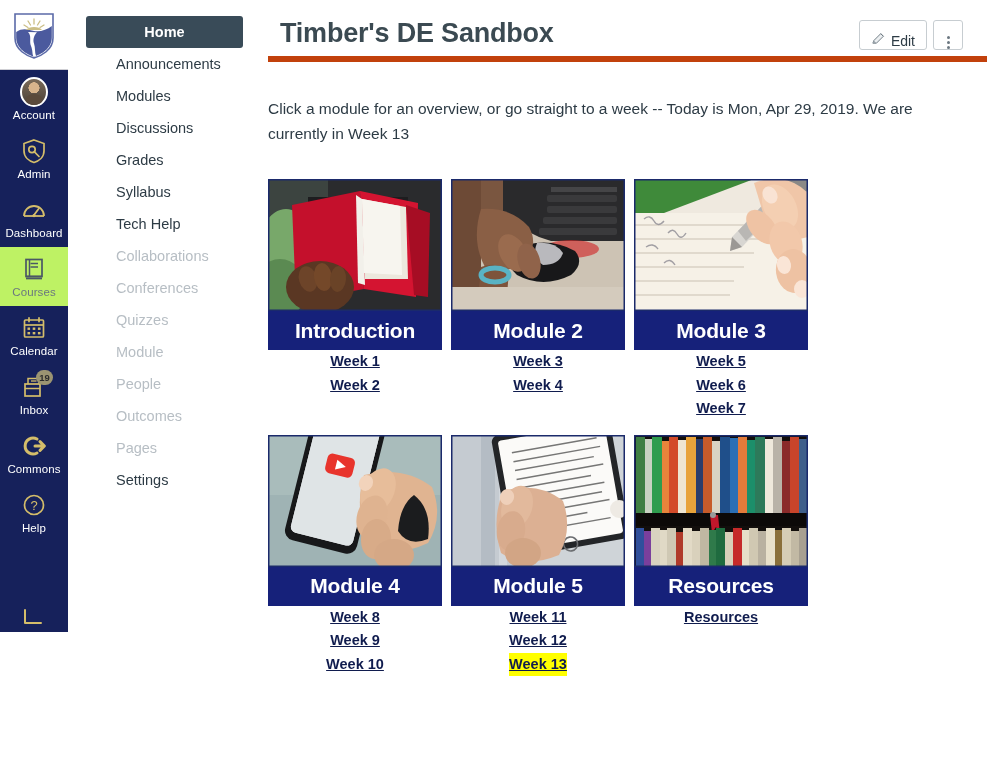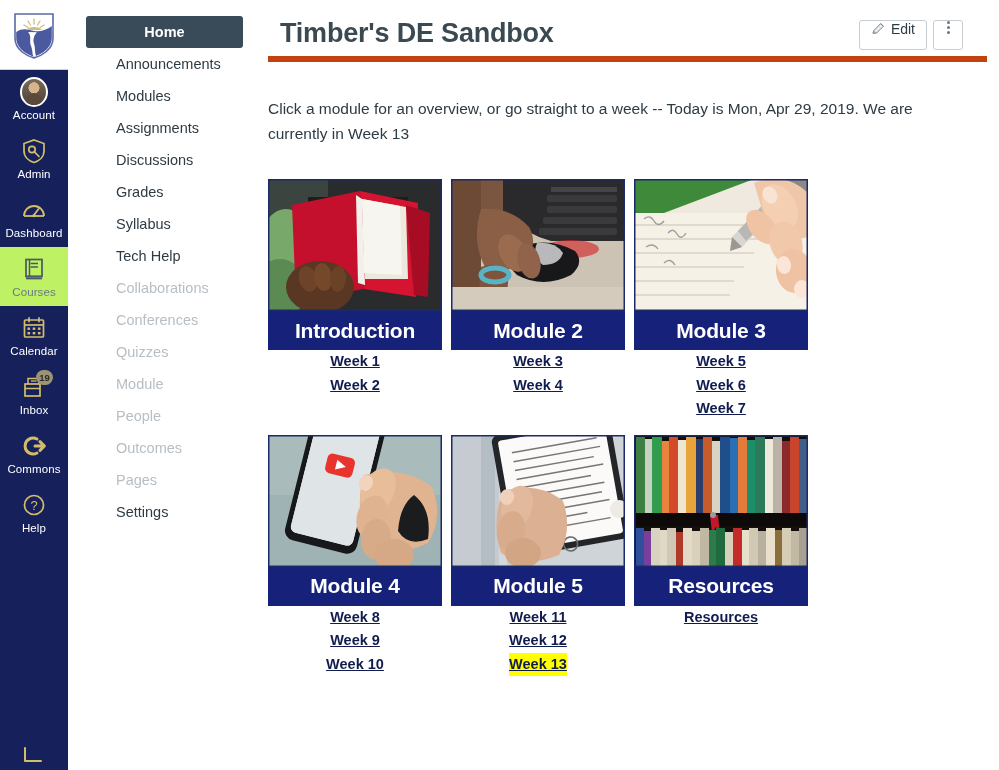--- a/index.html
+++ b/index.html
@@ -7,21 +7,21 @@
   html, body {
     width: 999px; height: 770px;
     font-family: "Liberation Sans", sans-serif;
     background: #ffffff;
     overflow: hidden;
   }
   .app { display: flex; width: 999px; height: 770px; }
 
   
   .global-nav {
-    width: 68px; min-width: 68px; height: 770px;
+    width: 68px; min-width: 68px; height: 632px;
     background: #16215b;
     display: flex; flex-direction: column; align-items: center;
     position: relative;
   }
   .gnav-logo {
     width: 68px; height: 70px; background: #ffffff;
     display: flex; align-items: center; justify-content: center;
     border-bottom: 1px solid #cfcfd4;
   }
   .gnav-item {
@@ -83,21 +83,21 @@
     padding: 10px 24px 0 12px;
     border-bottom: 6px solid #c2410c; margin: 0 12px 0 12px;
   }
   .page-title {
     font-size: 27px; line-height: 46px; font-weight: bold; color: #3b4a52;
     padding-left: 0px; letter-spacing: -.2px;
   }
   .header-actions { display: flex; gap: 6px; padding-top: 10px; }
   .btn {
     background: #ffffff; border: 1px solid #c7cdd1; border-radius: 3px;
-    height: 30px; display: flex; align-items: flex-start; gap: 5px;
+    height: 30px; display: flex; align-items: flex-end; gap: 5px;
     padding: 0 11px; font-size: 14px; color: #2d3b45; cursor: pointer;
   }
   .btn-kebab { width: 30px; padding: 0; justify-content: center; }
   .kebab-dots { display: flex; flex-direction: column; gap: 2px; }
   .kebab-dots i { width: 3px; height: 3px; background: #6b7780; border-radius: 50%; display: block; }
 
   .intro-text {
     margin: 34px 0 5px 0; padding: 0 24px 0 12px;
     font-size: 15.5px; line-height: 25px; color: #2d3b45;
     max-width: 712px;
@@ -251,21 +251,20 @@
       <svg width="26" height="22" viewBox="0 0 26 22">
         <path d="M4 4 V17 M4 17 H20" fill="none" stroke="#d4bd6a" stroke-width="2" stroke-linecap="round"></path>
       </svg>
     </div>
   </nav>
 
   <nav class="course-nav">
     <a class="cnav-item active" href="#">Home</a>
     <a class="cnav-item" href="#">Announcements</a>
     <a class="cnav-item" href="#">Modules</a>
-    <a class="cnav-item" href="#">Assignments</a>
     <a class="cnav-item" href="#">Discussions</a>
     <a class="cnav-item" href="#">Grades</a>
     <a class="cnav-item" href="#">Syllabus</a>
     <a class="cnav-item" href="#">Tech Help</a>
     <a class="cnav-item muted" href="#">Collaborations</a>
     <a class="cnav-item muted" href="#">Conferences</a>
     <a class="cnav-item muted" href="#">Quizzes</a>
     <a class="cnav-item muted" href="#">Module</a>
     <a class="cnav-item muted" href="#">People</a>
     <a class="cnav-item muted" href="#">Outcomes</a>

